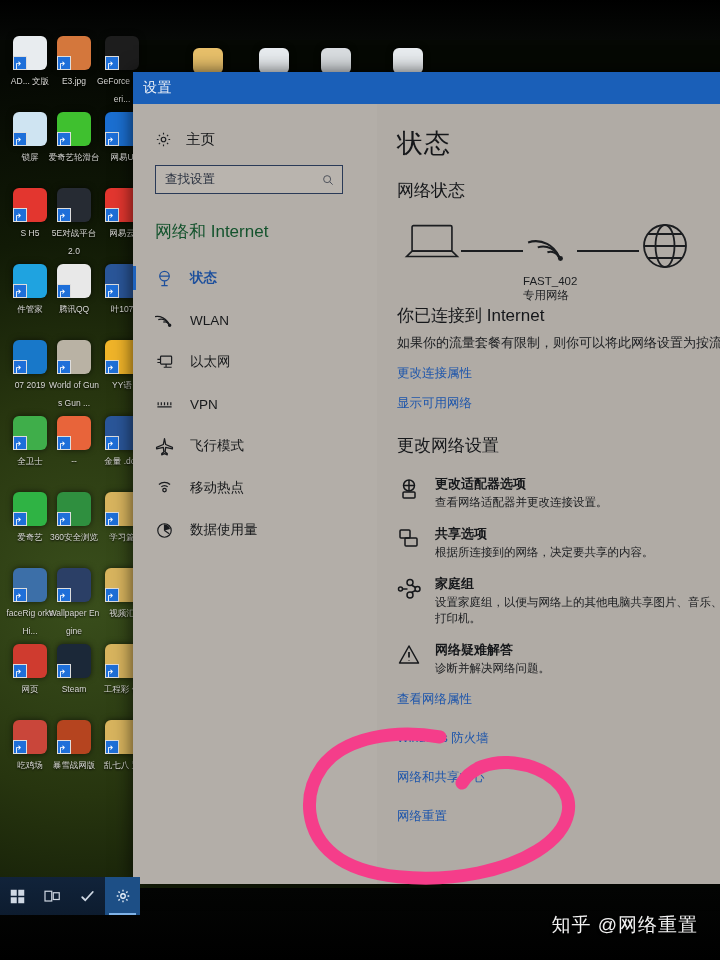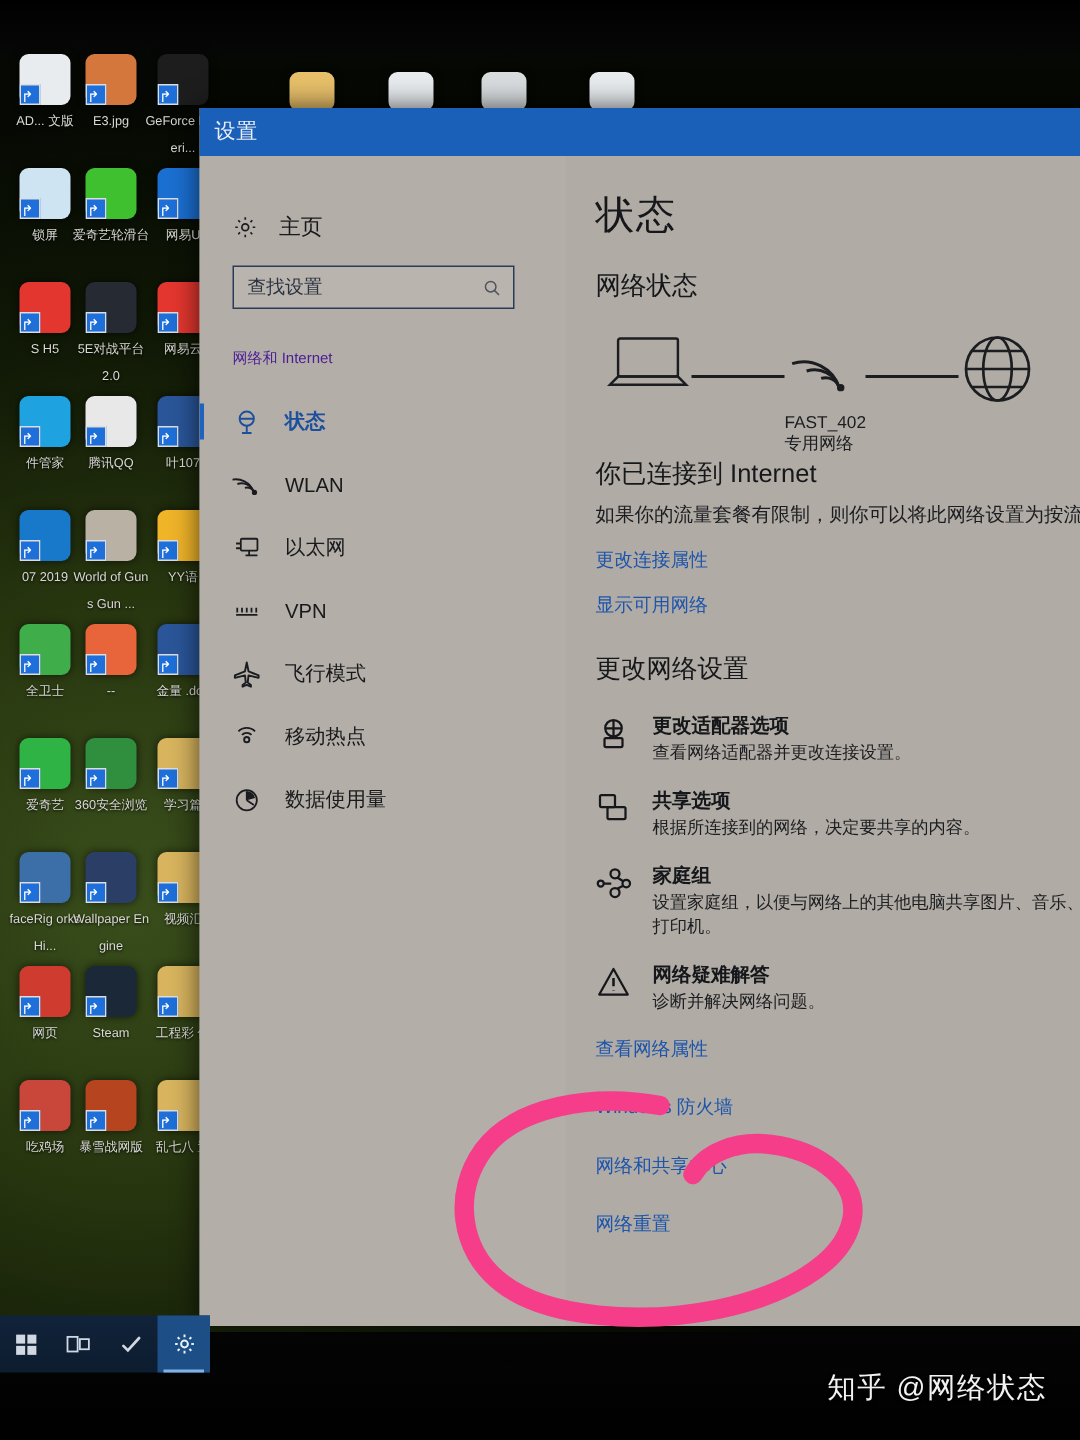--- a/index.html
+++ b/index.html
@@ -68,42 +68,42 @@
   }
   #titlebar .ttxt{
     font-size:14px; color:#e9eef6; letter-spacing:.5px;
     filter:blur(.3px);
   }
   #winbody{ display:flex; height:780px; }
 
   
   #sidebar{
     width:244px; background:#b3aea8;
-    padding-top:32px; flex-shrink:0;
+    padding-top:20px; flex-shrink:0;
   }
   .homerow{
     display:flex; align-items:center; gap:14px;
     padding:6px 0 6px 22px; margin-bottom:10px;
   }
   .homerow .ic{ width:17px; height:17px; }
   .homerow .tx{ font-size:14.5px; color:#16181a; filter:blur(.25px); }
 
   #searchbox{
     margin:0 34px 26px 22px; height:29px;
     background:#b9b4ae; border:1.6px solid #2a3a57;
     display:flex; align-items:center;
     padding:0 7px 0 9px;
   }
   #searchbox .ph{
     flex:1; font-size:12.5px; color:#2b3240; filter:blur(.3px);
   }
   #searchbox .mg{ width:14px; height:14px; opacity:.75; }
 
   .secthead{
-    padding-left:22px; font-size:10px; color:#4c1d95;
+    padding-left:22px; font-size:17px; color:#14532d;
     margin-bottom:14px; filter:blur(.25px);
   }
   .navitem{
     display:flex; align-items:center; gap:16px;
     height:42px; padding-left:22px; position:relative;
   }
   .navitem .ic{ width:19px; height:19px; flex-shrink:0; }
   .navitem .tx{ font-size:13.5px; color:#17191b; filter:blur(.25px); }
   .navitem.active .tx{ color:#1d4f9c; font-weight:bold; }
   .navitem.active::before{
@@ -459,13 +459,13 @@
     </svg>
   </div>
   <div class="tbi sel">
     <svg viewBox="0 0 24 24" width="16" height="16" fill="none" stroke="#eaf2fb" stroke-width="2">
       <circle cx="12" cy="12" r="3.4"></circle>
       <path d="M12 2.6v2.6M12 18.8v2.6M2.6 12h2.6M18.8 12h2.6M5.2 5.2l1.9 1.9M16.9 16.9l1.9 1.9M18.8 5.2l-1.9 1.9M7.1 16.9l-1.9 1.9"></path>
     </svg>
   </div>
 </div>
 
-<div id="watermark">知乎 @网络状态</div>
+<div id="watermark">知乎 @网络重置</div>
 
 </body></html>

